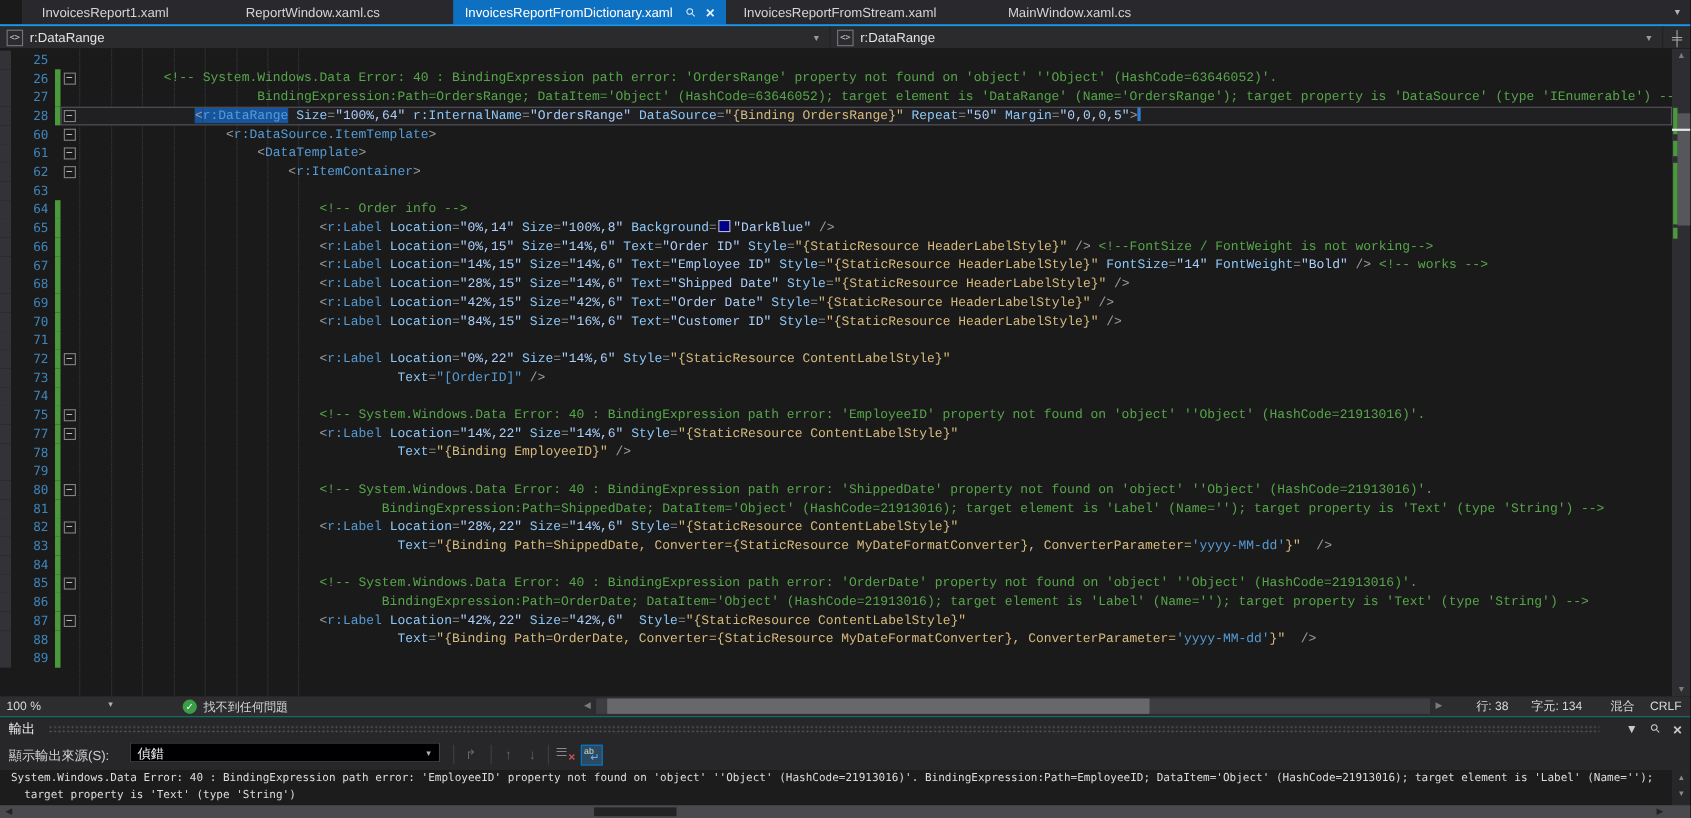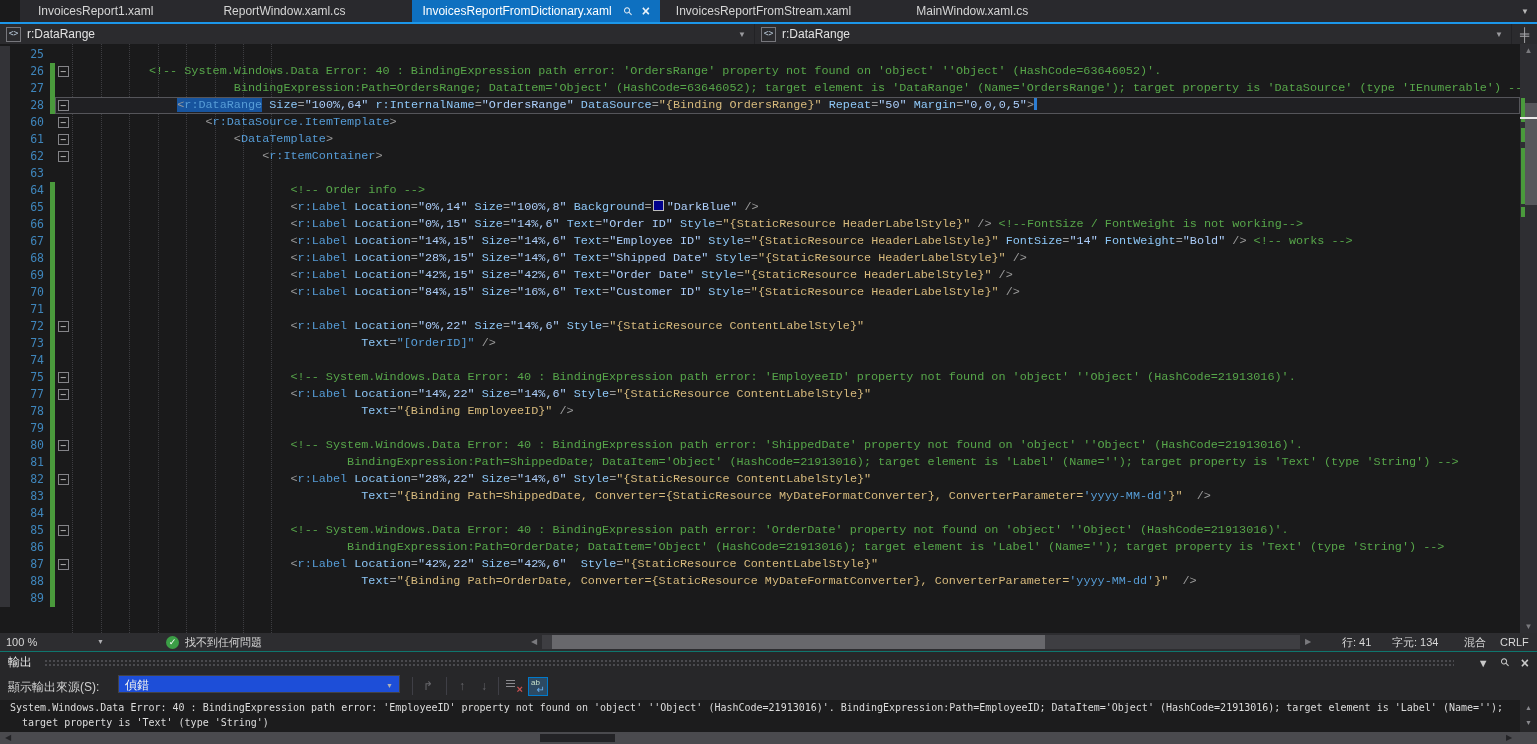--- a/index.html
+++ b/index.html
@@ -79,21 +79,21 @@
   
   .output{position:absolute;left:0;top:651px;width:100%;height:93px;background:#272729;border-top:1px solid #0f766e;box-sizing:border-box;}
   .out-title{position:relative;height:21px;display:flex;align-items:center;padding:0 8px;}
   .out-title .t{font-size:12px;color:#eaeaea;white-space:nowrap;}
   .out-dots{flex:1;height:7px;margin:0 12px;
      background-image:radial-gradient(#4a4a4e 1px,transparent 1px);background-size:4px 4px;}
   .out-title .ico{color:#c8c8c8;margin-left:12px;font-size:11px;}
   .out-title .ico.x{font-size:14px;font-weight:bold;}
   .out-toolbar{position:relative;height:27px;}
   .out-label{position:absolute;left:8px;top:6px;font-size:12px;color:#d0d0d0;}
-  .out-combo{position:absolute;left:118px;top:2px;width:282px;height:18px;background:#1d4ed8;
+  .out-combo{position:absolute;left:118px;top:2px;width:282px;height:18px;background:#000000;
      border:1px solid #434346;box-sizing:border-box;font-size:12px;color:#f1f1f1;line-height:19px;padding-left:6px;}
   .out-combo .dd{position:absolute;right:6px;top:0;font-size:7px;color:#b0b0b4;line-height:19px;}
   .tsep{position:absolute;top:4px;width:1px;height:18px;background:#3f3f46;}
   .oicon{position:absolute;top:4px;width:20px;height:19px;text-align:center;line-height:19px;
      font-size:12px;color:#66666a;}
   .oicon.clear{color:#c75050;font-weight:bold;}
   .oicon.clear .lines{position:absolute;left:2px;top:3px;width:9px;height:8px;
      background:repeating-linear-gradient(#8a8a8e 0 1px,transparent 1px 3px);}
   .oicon.clear .xx{position:absolute;right:1px;bottom:1px;font-size:11px;line-height:11px;}
   .oicon.wrap{border:1px solid #007acc;background:#2d4a63;box-sizing:border-box;}
@@ -508,21 +508,21 @@
     </div>
     <div class="checkwrap">
       <span class="checkcircle">✓</span>
       <span>找不到任何問題</span>
     </div>
     <div class="hs-arr" style="left:528px">◀</div>
     <div class="hs-track">
       <div class="hs-thumb"></div>
     </div>
     <div class="hs-arr" style="left:1302px">▶</div>
-    <div class="stat" style="left:1342px">行: 41</div>
+    <div class="stat" style="left:1342px">行: 38</div>
     <div class="stat" style="left:1392px">字元: 134</div>
     <div class="stat" style="left:1464px">混合</div>
     <div class="stat" style="left:1500px">CRLF</div>
   </div>
 
   <div class="output">
     <div class="out-title">
       <span class="t">輸出</span>
       <span class="out-dots"></span>
       <span class="ico">▼</span>

